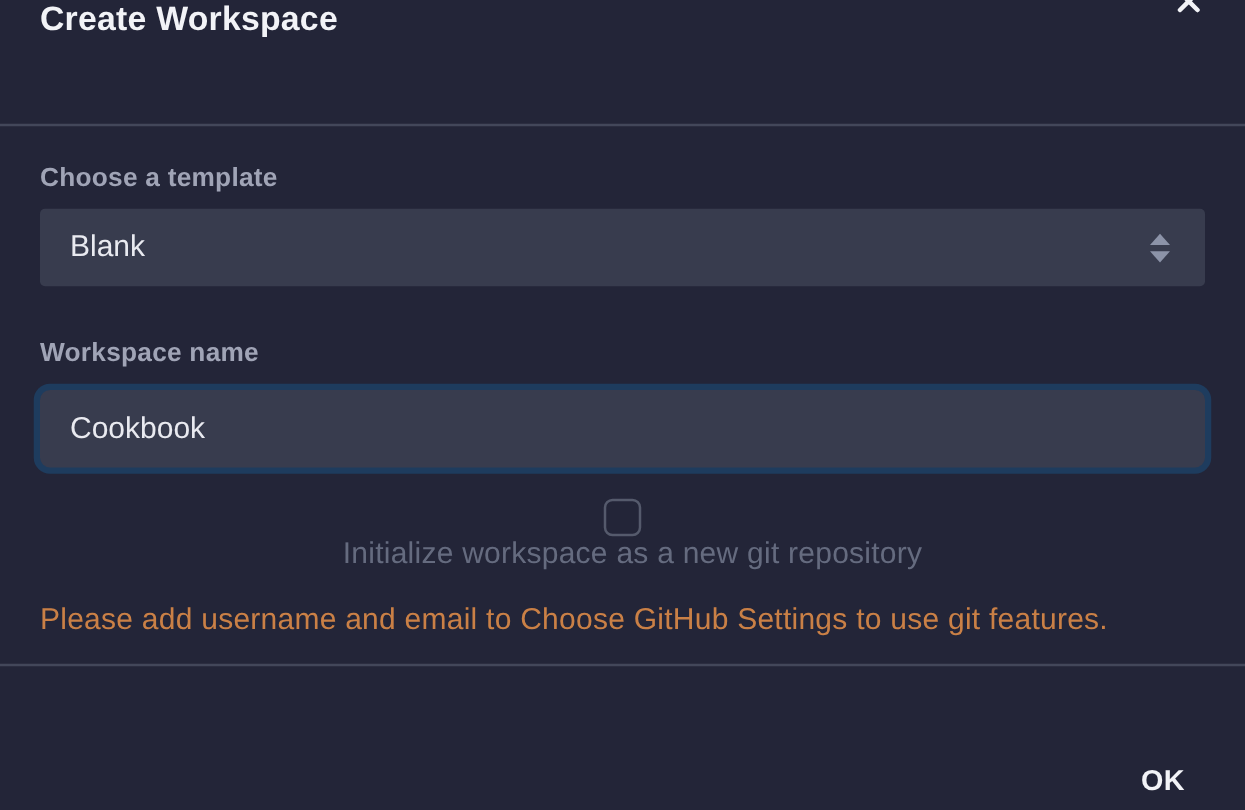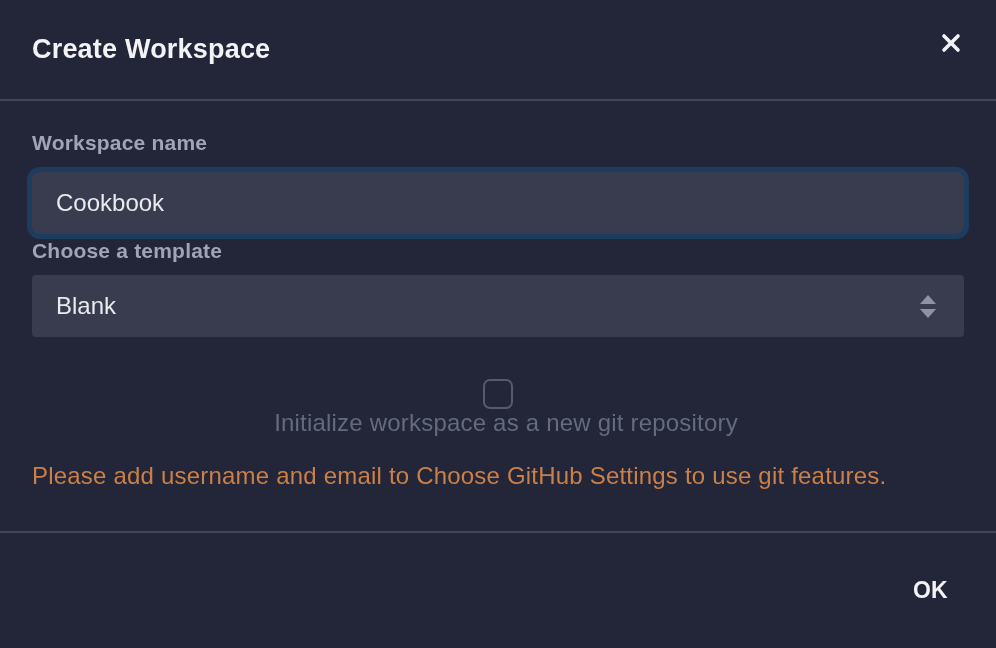--- a/index.html
+++ b/index.html
@@ -25,21 +25,20 @@
   .modal {
     width: 996px; height: 648px;
     display: flex; flex-direction: column;
     background: var(--background);
   }
   
   .modal-header {
     height: 101px;
     flex: 0 0 101px;
     display: flex;
-    align-items: center;
     justify-content: space-between;
     padding: 0 30px 0 32px;
     border-bottom: 2px solid var(--divider);
   }
   .modal-title {
     font-size: 27px;
     font-weight: 600;
     letter-spacing: 0.2px;
     color: var(--title-text);
   }
@@ -133,21 +132,21 @@
     font-size: 24px;
     color: var(--warning-text);
     letter-spacing: 0.2px;
   }
   
   .modal-footer {
     flex: 0 0 117px;
     height: 117px;
     border-top: 2px solid var(--divider);
     display: flex;
-    align-items: center;
+    align-items: flex-end;
     justify-content: flex-end;
     padding: 0 32px;
   }
   .ok-button {
     background: none;
     border: none;
     cursor: pointer;
     color: var(--title-text);
     font-size: 23px;
     font-weight: 700;
@@ -168,36 +167,36 @@
         <svg width="22" height="22" viewBox="0 0 22 22">
           <line x1="4" y1="4" x2="18" y2="18" stroke="#f2f3f7" stroke-width="3.6" stroke-linecap="round"></line>
           <line x1="18" y1="4" x2="4" y2="18" stroke="#f2f3f7" stroke-width="3.6" stroke-linecap="round"></line>
         </svg>
       </span>
     </button>
   </div>
 
   <div class="modal-body">
 
-    <div class="form-group">
-      <label class="field-label">Workspace name</label>
-      <input class="text-input" type="text" value="Cookbook" style="">
-    </div>
-
     <div class="form-group group-template">
       <label class="field-label">Choose a template</label>
       <div class="select-box" role="combobox" aria-expanded="false">
         <span class="select-value">Blank</span>
         <span class="select-arrows">
           <span class="arrow-up"></span>
           <span class="arrow-down"></span>
         </span>
       </div>
     </div>
 
+    <div class="form-group">
+      <label class="field-label">Workspace name</label>
+      <input class="text-input" type="text" value="Cookbook" style="">
+    </div>
+
     <div class="checkbox-row">
       <div class="checkbox" role="checkbox" aria-checked="false"></div>
       <span class="checkbox-label">Initialize workspace as a new git repository</span>
     </div>
 
     <div class="warning-text">Please add username and email to Choose GitHub Settings to use git features.</div>
 
   </div>
 
   <div class="modal-footer">

